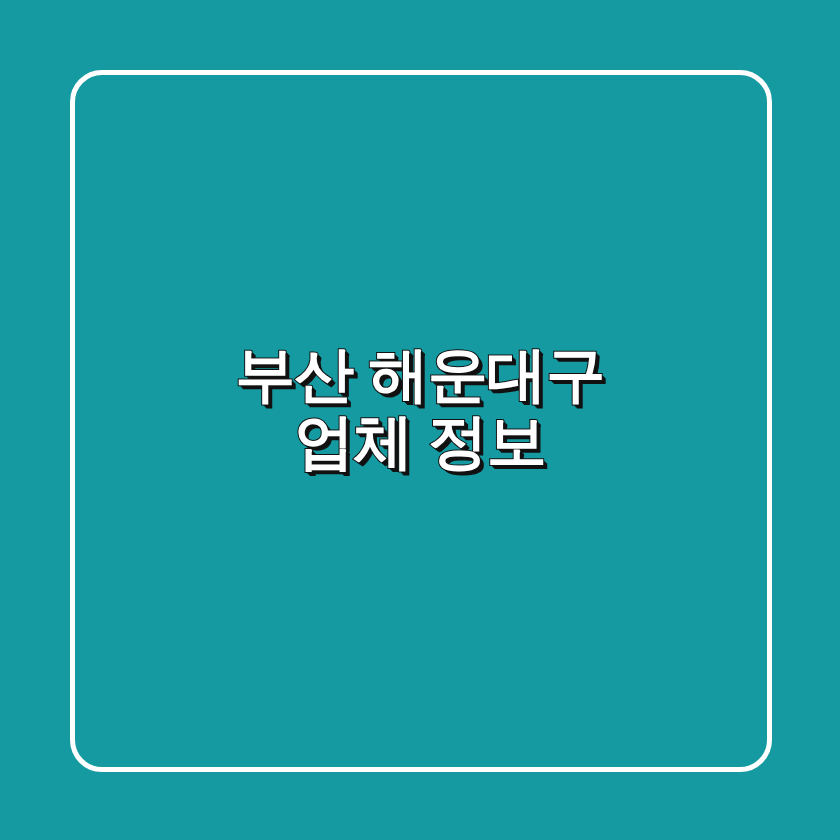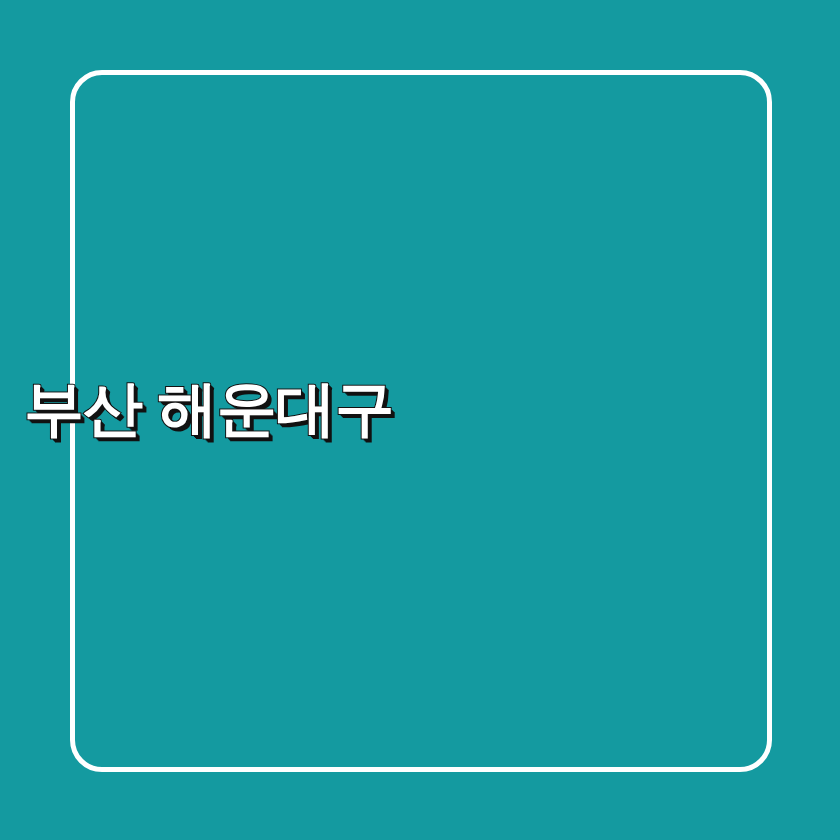--- a/index.html
+++ b/index.html
@@ -38,20 +38,21 @@
     border: 5px solid #ffffff;
     border-radius: 32px;
     pointer-events: none;
   }
 
   
   #headline {
     position: relative;
     z-index: 2;
     width: 100%;
+    text-align: center;
     padding: 0 24px;
     box-sizing: border-box;
     transform: translateY(-12px);
   }
 
   .headline-line {
     display: block;
     color: #ffffff;
     font-family: "Liberation Sans", "DejaVu Sans", sans-serif;
     font-weight: bold;
@@ -69,15 +70,16 @@
 </style>
 </head>
 <body>
 
 <div id="poster">
 
   <div id="frame"></div>
 
   <div id="headline">
     <span class="headline-line">부산 해운대구</span>
+    <span class="headline-line">업체 정보</span>
   </div>
 
 </div>
 
 </body></html>

